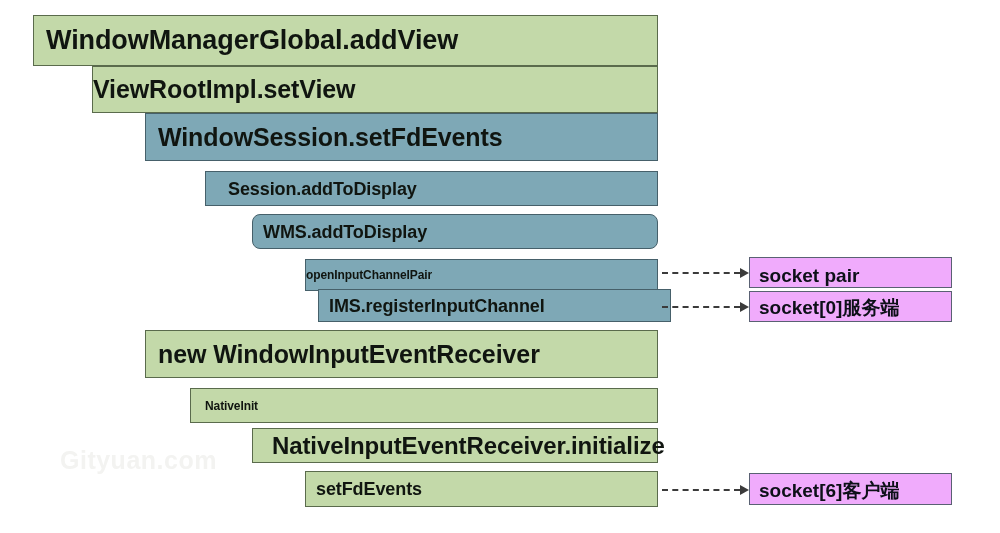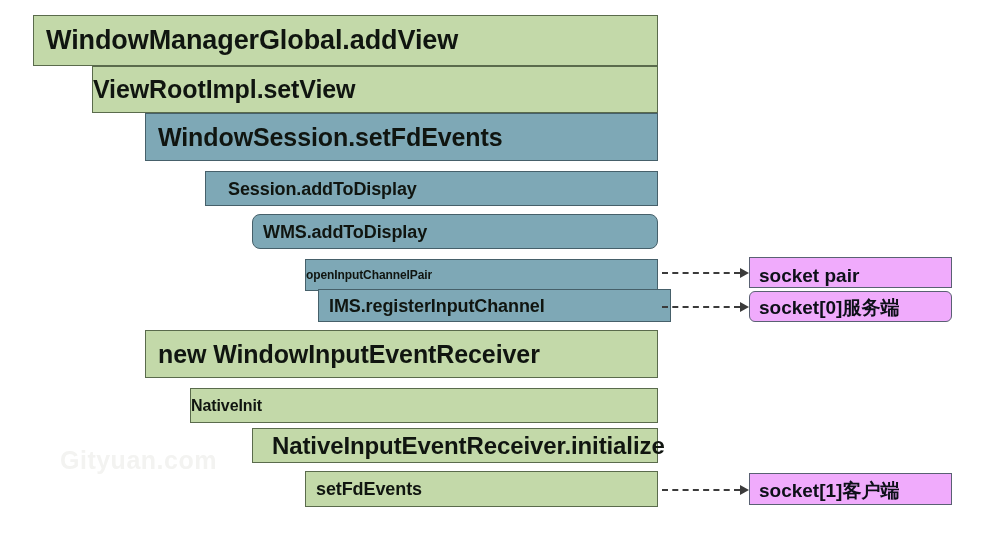--- a/index.html
+++ b/index.html
@@ -92,21 +92,21 @@
   </div>
 
   <div class="call-box blue" style="left:318px;top:289px;width:353px;height:33px;padding-left:10px;font-size:18px;">
     <span class="lbl">IMS.registerInputChannel</span>
   </div>
 
   <div class="call-box green" style="left:145px;top:330px;width:513px;height:48px;padding-left:12px;font-size:25px;">
     <span class="lbl">new WindowInputEventReceiver</span>
   </div>
 
-  <div class="call-box green" style="left:190px;top:388px;width:468px;height:35px;padding-left:0;font-size:16px;">
+  <div class="call-box green" style="left:190px;top:388px;width:468px;height:35px;padding-left:14px;font-size:12px;">
     <span class="lbl">NativeInit</span>
   </div>
 
   <div class="call-box green" style="left:252px;top:428px;width:406px;height:35px;padding-left:19px;font-size:24px;">
     <span class="lbl">NativeInputEventReceiver.initialize</span>
   </div>
 
   <div class="call-box green" style="left:305px;top:471px;width:353px;height:36px;padding-left:10px;font-size:18px;">
     <span class="lbl">setFdEvents</span>
   </div>
@@ -117,21 +117,21 @@
   <div class="arrow" style="left:662px;top:306px;width:78px;"></div>
   <div class="arrow-head" style="left:740px;top:302px;"></div>
 
   <div class="arrow" style="left:662px;top:489px;width:78px;"></div>
   <div class="arrow-head" style="left:740px;top:485px;"></div>
 
   <div class="socket-box" style="left:749px;top:257px;width:203px;height:31px;">
     <span>socket pair</span>
   </div>
 
-  <div class="socket-box" style="left:749px;top:291px;width:203px;height:31px;border-radius:6px;">
+  <div class="socket-box" style="left:749px;top:291px;width:203px;height:31px;">
     <span>socket[0]服务端</span>
   </div>
 
   <div class="socket-box" style="left:749px;top:473px;width:203px;height:32px;">
-    <span>socket[1]客户端</span>
+    <span>socket[6]客户端</span>
   </div>
 
 </div>
 
 </body></html>

